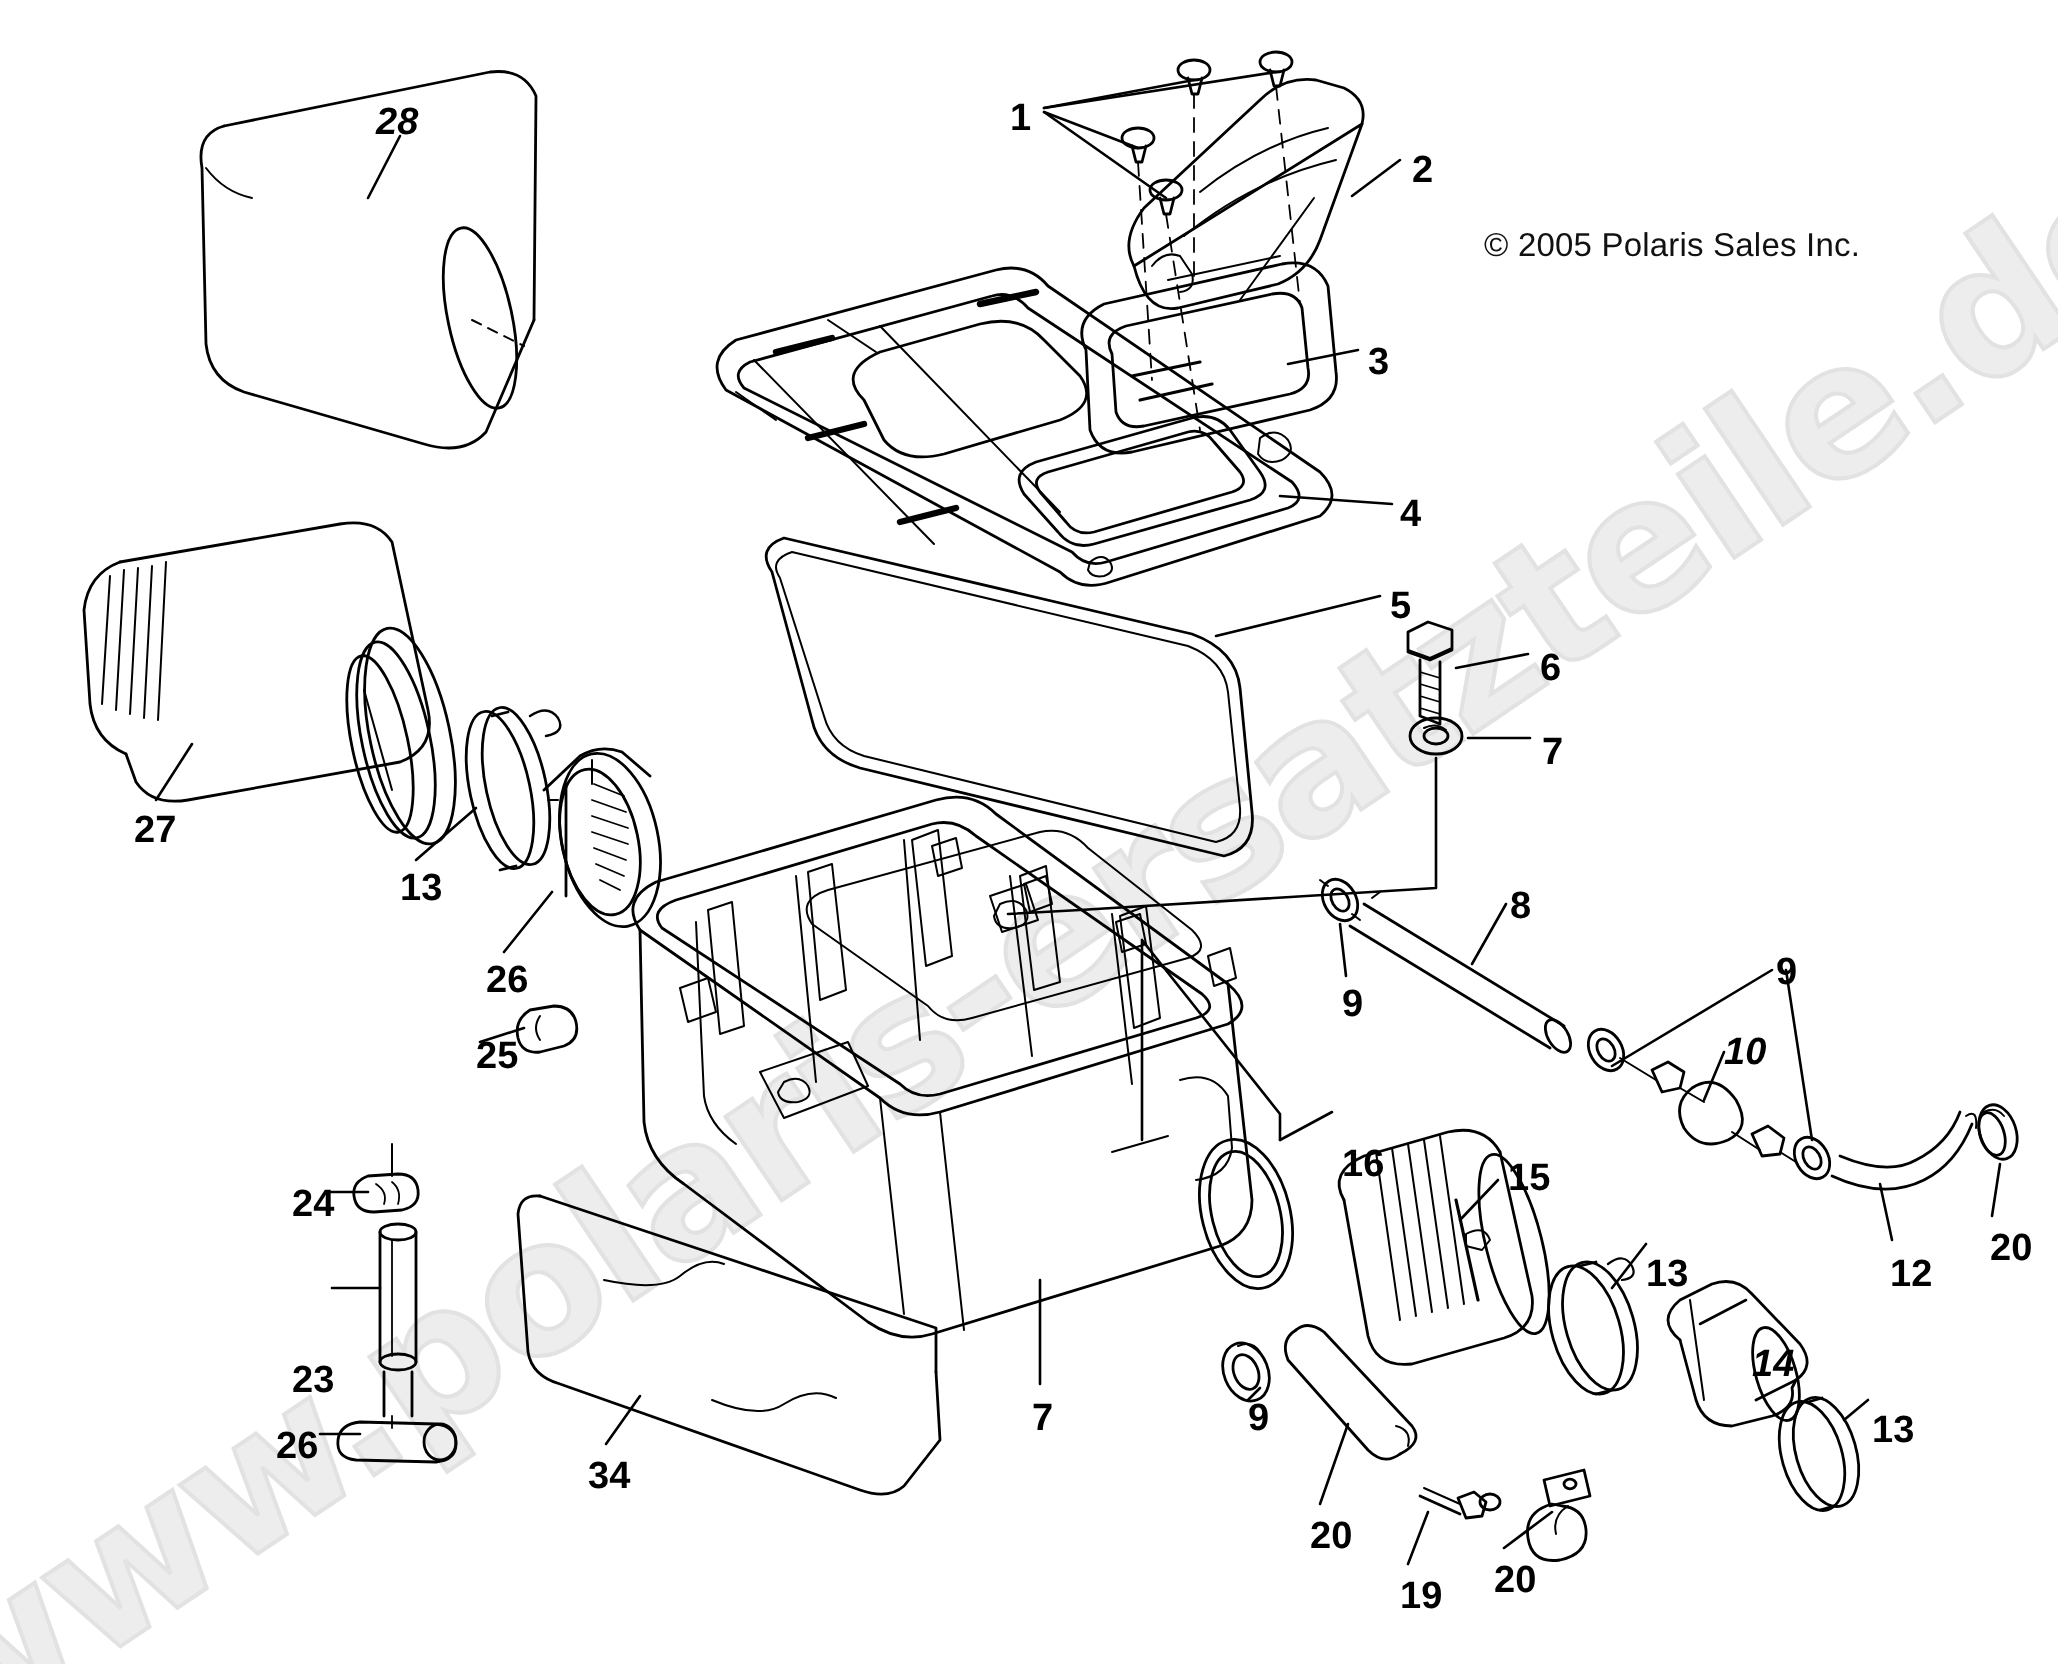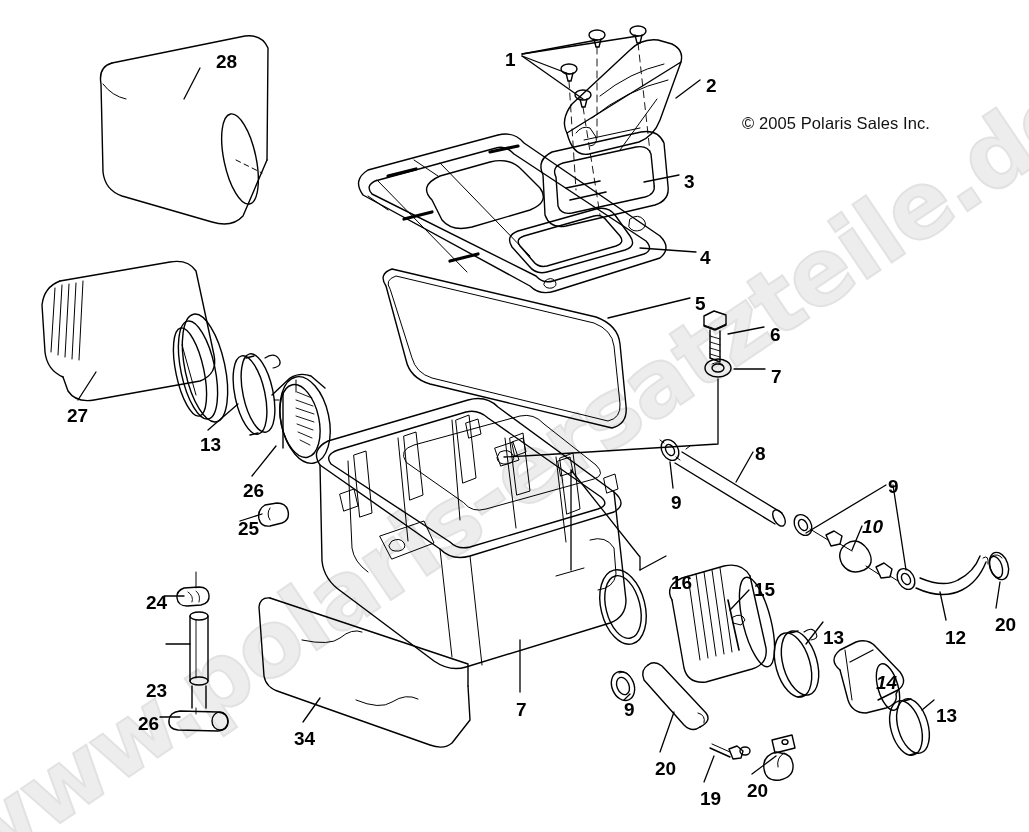--- a/index.html
+++ b/index.html
@@ -474,16 +474,16 @@
       <div class="callout" style="left: 655px; top: 759px;">20</div>
       <div class="callout" style="left: 700px; top: 789px;">19</div>
       <div class="callout" style="left: 747px; top: 781px;">20</div>
       <div class="callout" style="left: 294px; top: 729px;">34</div>
       <div class="callout" style="left: 138px; top: 714px;">26</div>
       <div class="callout" style="left: 146px; top: 641px; margin-top: 40px;">23</div>
       <div class="callout" style="left: 146px; top: 593px;">24</div>
       <div class="callout" style="left: 222px; top: 519px; margin-left: 16px;">25</div>
       <div class="callout" style="left: 243px; top: 481px;">26</div>
       <div class="callout" style="left: 67px; top: 406px;">27</div>
-      <div class="callout" style="left: 216px; top: 52px;">28</div>
+      <div class="callout" style="left: 188px; top: 52px; font-style: italic;">28</div>
     </div>
 
 </div>
 
 </body></html>

